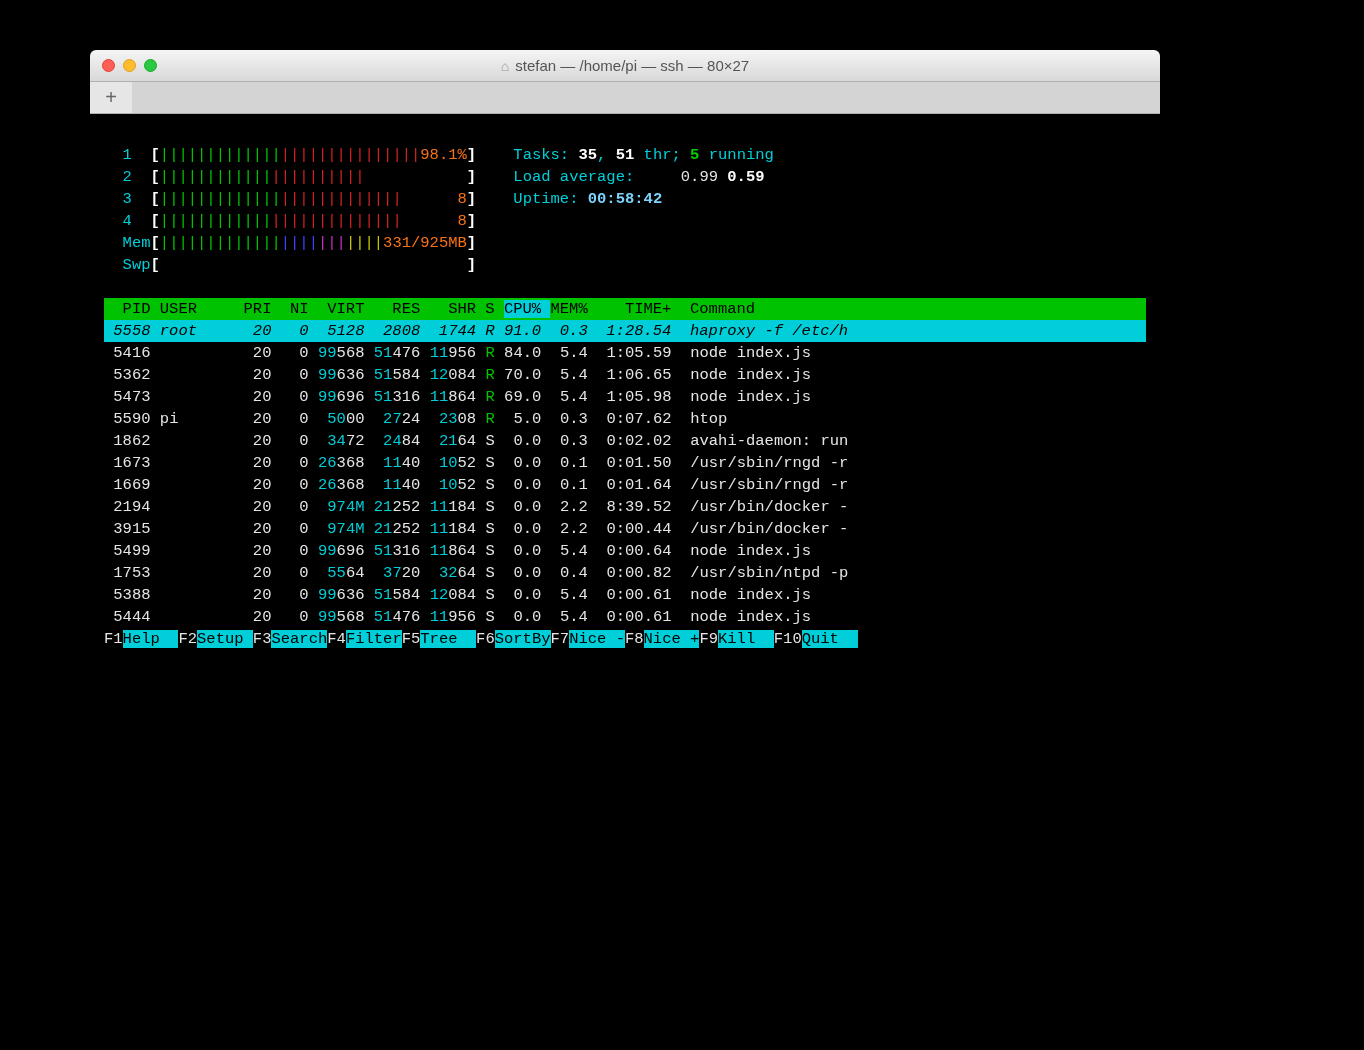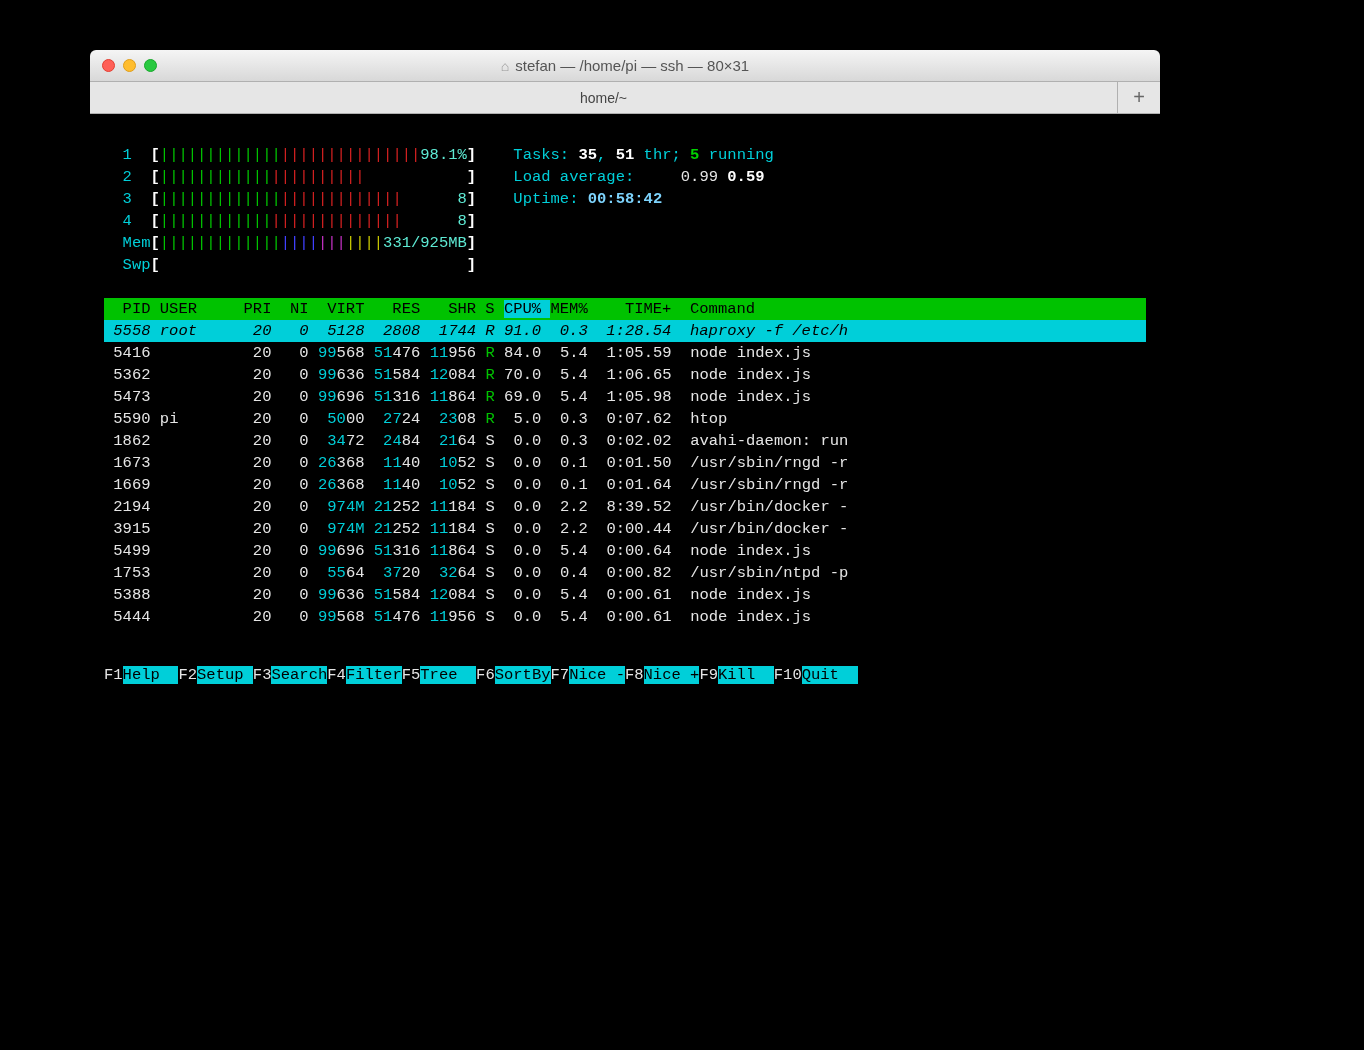--- a/index.html
+++ b/index.html
@@ -88,44 +88,41 @@
     .cyan { color: #00cfd9; }
     .cyanb { color: #7dd3fc; font-weight: bold; }
     .green { color: #00c200; }
     .greenb { color: #00d200; font-weight: bold; }
     .red { color: #d02020; }
     .yellow { color: #c5c500; }
     .blue { color: #4040ff; }
     .magenta { color: #c030c0; }
     .white { color: #e5e5e5; }
     .whiteb { color: #ffffff; font-weight: bold; }
-    .dim { color: #5eead4; }
+    .dim { color: #f97316; }
     .header-row { background: #00c200; color: #000; display: block; }
     .sel-row { background: #00cfd9; color: #000; display: block; font-style: italic; }
-    .fkey-row { display: block; margin-top: 36px; }
+    .fkey-row { display: block; }
     .fkey-label { background: #00cfd9; color: #000; }
     .row { display: block; }
     .sort-col { background: #00cfd9; color: #000; font-family: Liberation Mono, monospace; }
   </style>
 </head>
 <body>
 
 <div class="window">
   <div class="titlebar">
     <div class="traffic-lights">
       <div class="tl tl-close"></div>
       <div class="tl tl-min"></div>
       <div class="tl tl-max"></div>
     </div>
     <div class="title">
       <span class="home-icon">⌂</span>
-      <span>stefan — /home/pi — ssh — 80×31</span>
+      <span>stefan — /home/pi — ssh — 80×27</span>
     </div>
   </div>
   <div class="tabbar">
-    <div class="tab active">
-        <span>home/~</span>
-      </div>
     <div class="tab-plus">+</div>
   </div>
 
   <div class="terminal" id="term"><span class="row">  <span class="cyan">1</span>  <span class="whiteb">[</span><span class="green">|||||||||||||</span><span class="red">|||||||||||||||</span><span class="dim">98.1%</span><span class="whiteb">]</span>    <span class="cyan">Tasks: </span><span class="whiteb">35</span><span class="cyan">, </span><span class="whiteb">51</span><span class="cyan"> thr; </span><span class="greenb">5</span><span class="cyan"> running</span></span><span class="row">  <span class="cyan">2</span>  <span class="whiteb">[</span><span class="green">||||||||||||</span><span class="red">||||||||||</span>           <span class="dim"></span><span class="whiteb">]</span>    <span class="cyan">Load average:     </span><span class="white">0.99</span> <span class="whiteb">0.59</span></span><span class="row">  <span class="cyan">3</span>  <span class="whiteb">[</span><span class="green">|||||||||||||</span><span class="red">|||||||||||||</span>      <span class="dim">8</span><span class="whiteb">]</span>    <span class="cyan">Uptime: </span><span class="cyanb">00:58:42</span></span><span class="row">  <span class="cyan">4</span>  <span class="whiteb">[</span><span class="green">||||||||||||</span><span class="red">||||||||||||||</span>      <span class="dim">8</span><span class="whiteb">]</span>    </span><span class="row">  <span class="cyan">Mem</span><span class="whiteb">[</span><span class="green">|||||||||||||</span><span class="blue">||||</span><span class="magenta">|||</span><span class="yellow">||||</span><span class="dim">331/925MB</span><span class="whiteb">]</span></span><span class="row">  <span class="cyan">Swp</span><span class="whiteb">[</span>                                 <span class="whiteb">]</span></span><span class="row"> </span><span class="header-row">  PID USER     PRI  NI  VIRT   RES   SHR S <span class="sort-col">CPU% </span>MEM%    TIME+  Command           </span><span class="sel-row"> 5558 root      20   0  5128  2808  1744 R 91.0  0.3  1:28.54  haproxy -f /etc/h </span><span class="row"><span class="white"> 5416</span> <span class="white">         </span><span class="white"> 20</span> <span class="white">  0</span> <span class="cyan">99</span><span class="white">568</span> <span class="cyan">51</span><span class="white">476</span> <span class="cyan">11</span><span class="white">956</span> <span class="green">R</span> <span class="white">84.0</span> <span class="white"> 5.4</span> <span class="white"> 1:05.59</span>  <span class="white">node index.js     </span></span><span class="row"><span class="white"> 5362</span> <span class="white">         </span><span class="white"> 20</span> <span class="white">  0</span> <span class="cyan">99</span><span class="white">636</span> <span class="cyan">51</span><span class="white">584</span> <span class="cyan">12</span><span class="white">084</span> <span class="green">R</span> <span class="white">70.0</span> <span class="white"> 5.4</span> <span class="white"> 1:06.65</span>  <span class="white">node index.js     </span></span><span class="row"><span class="white"> 5473</span> <span class="white">         </span><span class="white"> 20</span> <span class="white">  0</span> <span class="cyan">99</span><span class="white">696</span> <span class="cyan">51</span><span class="white">316</span> <span class="cyan">11</span><span class="white">864</span> <span class="green">R</span> <span class="white">69.0</span> <span class="white"> 5.4</span> <span class="white"> 1:05.98</span>  <span class="white">node index.js     </span></span><span class="row"><span class="white"> 5590</span> <span class="white">pi       </span><span class="white"> 20</span> <span class="white">  0</span>  <span class="cyan">50</span><span class="white">00</span>  <span class="cyan">27</span><span class="white">24</span>  <span class="cyan">23</span><span class="white">08</span> <span class="green">R</span> <span class="white"> 5.0</span> <span class="white"> 0.3</span> <span class="white"> 0:07.62</span>  <span class="white">htop              </span></span><span class="row"><span class="white"> 1862</span> <span class="white">         </span><span class="white"> 20</span> <span class="white">  0</span>  <span class="cyan">34</span><span class="white">72</span>  <span class="cyan">24</span><span class="white">84</span>  <span class="cyan">21</span><span class="white">64</span> <span class="white">S</span> <span class="white"> 0.0</span> <span class="white"> 0.3</span> <span class="white"> 0:02.02</span>  <span class="white">avahi-daemon: run </span></span><span class="row"><span class="white"> 1673</span> <span class="white">         </span><span class="white"> 20</span> <span class="white">  0</span> <span class="cyan">26</span><span class="white">368</span>  <span class="cyan">11</span><span class="white">40</span>  <span class="cyan">10</span><span class="white">52</span> <span class="white">S</span> <span class="white"> 0.0</span> <span class="white"> 0.1</span> <span class="white"> 0:01.50</span>  <span class="white">/usr/sbin/rngd -r </span></span><span class="row"><span class="white"> 1669</span> <span class="white">         </span><span class="white"> 20</span> <span class="white">  0</span> <span class="cyan">26</span><span class="white">368</span>  <span class="cyan">11</span><span class="white">40</span>  <span class="cyan">10</span><span class="white">52</span> <span class="white">S</span> <span class="white"> 0.0</span> <span class="white"> 0.1</span> <span class="white"> 0:01.64</span>  <span class="white">/usr/sbin/rngd -r </span></span><span class="row"><span class="white"> 2194</span> <span class="white">         </span><span class="white"> 20</span> <span class="white">  0</span>  <span class="cyan">974M</span><span class="white"></span> <span class="cyan">21</span><span class="white">252</span> <span class="cyan">11</span><span class="white">184</span> <span class="white">S</span> <span class="white"> 0.0</span> <span class="white"> 2.2</span> <span class="white"> 8:39.52</span>  <span class="white">/usr/bin/docker - </span></span><span class="row"><span class="white"> 3915</span> <span class="white">         </span><span class="white"> 20</span> <span class="white">  0</span>  <span class="cyan">974M</span><span class="white"></span> <span class="cyan">21</span><span class="white">252</span> <span class="cyan">11</span><span class="white">184</span> <span class="white">S</span> <span class="white"> 0.0</span> <span class="white"> 2.2</span> <span class="white"> 0:00.44</span>  <span class="white">/usr/bin/docker - </span></span><span class="row"><span class="white"> 5499</span> <span class="white">         </span><span class="white"> 20</span> <span class="white">  0</span> <span class="cyan">99</span><span class="white">696</span> <span class="cyan">51</span><span class="white">316</span> <span class="cyan">11</span><span class="white">864</span> <span class="white">S</span> <span class="white"> 0.0</span> <span class="white"> 5.4</span> <span class="white"> 0:00.64</span>  <span class="white">node index.js     </span></span><span class="row"><span class="white"> 1753</span> <span class="white">         </span><span class="white"> 20</span> <span class="white">  0</span>  <span class="cyan">55</span><span class="white">64</span>  <span class="cyan">37</span><span class="white">20</span>  <span class="cyan">32</span><span class="white">64</span> <span class="white">S</span> <span class="white"> 0.0</span> <span class="white"> 0.4</span> <span class="white"> 0:00.82</span>  <span class="white">/usr/sbin/ntpd -p </span></span><span class="row"><span class="white"> 5388</span> <span class="white">         </span><span class="white"> 20</span> <span class="white">  0</span> <span class="cyan">99</span><span class="white">636</span> <span class="cyan">51</span><span class="white">584</span> <span class="cyan">12</span><span class="white">084</span> <span class="white">S</span> <span class="white"> 0.0</span> <span class="white"> 5.4</span> <span class="white"> 0:00.61</span>  <span class="white">node index.js     </span></span><span class="row"><span class="white"> 5444</span> <span class="white">         </span><span class="white"> 20</span> <span class="white">  0</span> <span class="cyan">99</span><span class="white">568</span> <span class="cyan">51</span><span class="white">476</span> <span class="cyan">11</span><span class="white">956</span> <span class="white">S</span> <span class="white"> 0.0</span> <span class="white"> 5.4</span> <span class="white"> 0:00.61</span>  <span class="white">node index.js     </span></span><span class="fkey-row"><span class="white">F1</span><span class="fkey-label">Help  </span><span class="white">F2</span><span class="fkey-label">Setup </span><span class="white">F3</span><span class="fkey-label">Search</span><span class="white">F4</span><span class="fkey-label">Filter</span><span class="white">F5</span><span class="fkey-label">Tree  </span><span class="white">F6</span><span class="fkey-label">SortBy</span><span class="white">F7</span><span class="fkey-label">Nice -</span><span class="white">F8</span><span class="fkey-label">Nice +</span><span class="white">F9</span><span class="fkey-label">Kill  </span><span class="white">F10</span><span class="fkey-label">Quit  </span></span></div>
 </div>
 
 </body></html>

